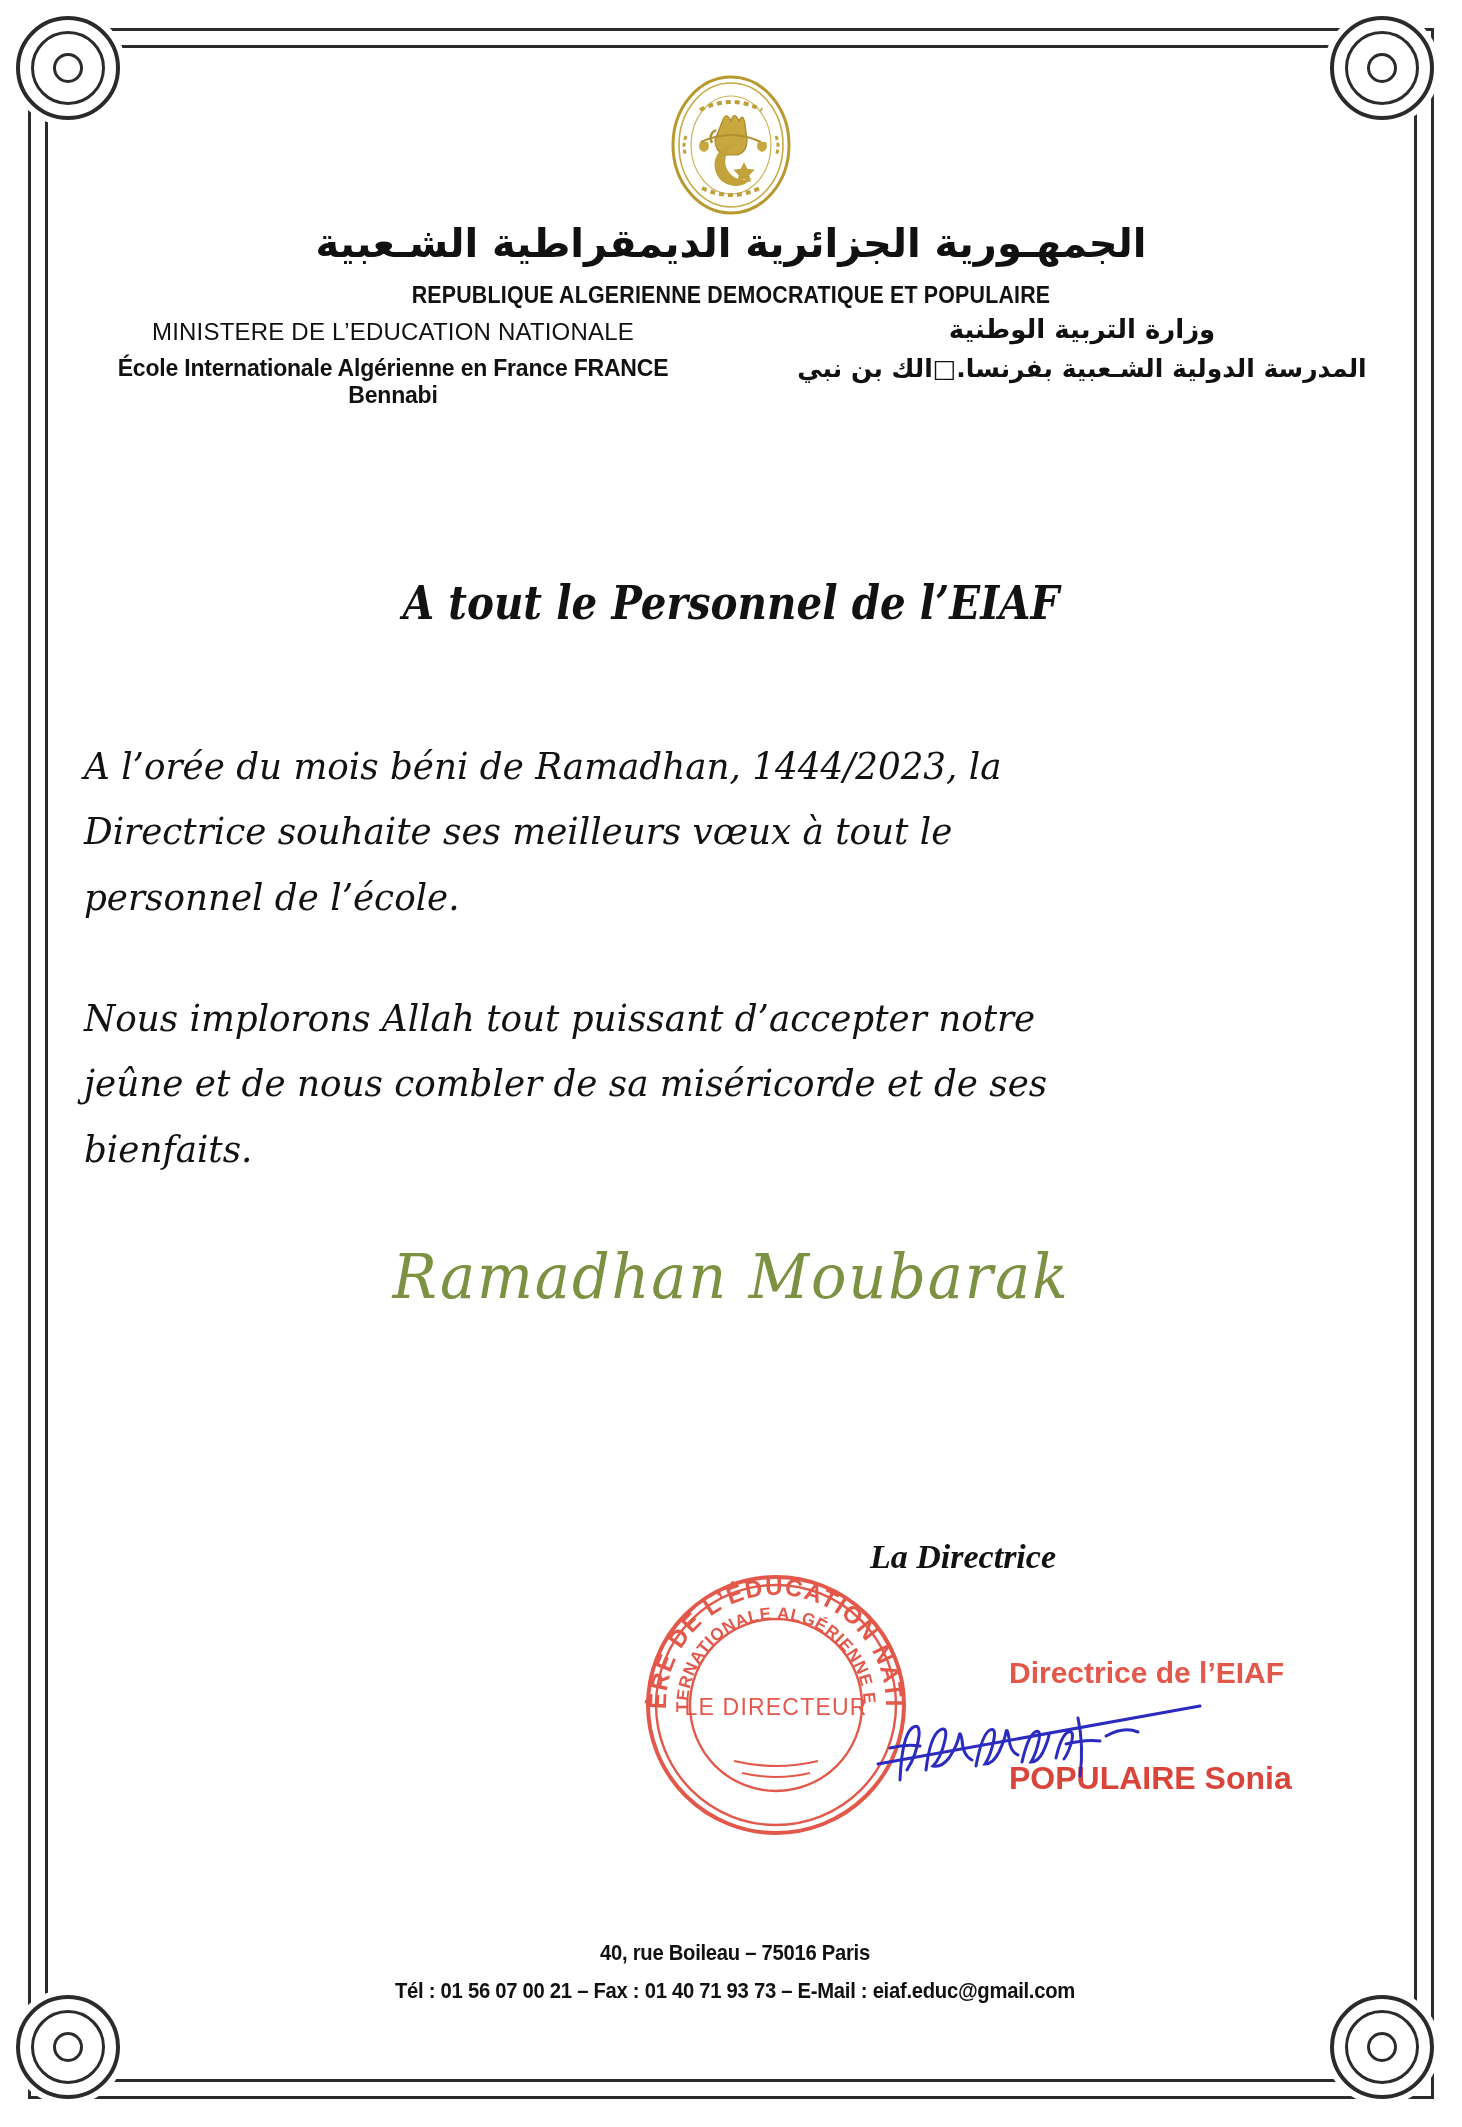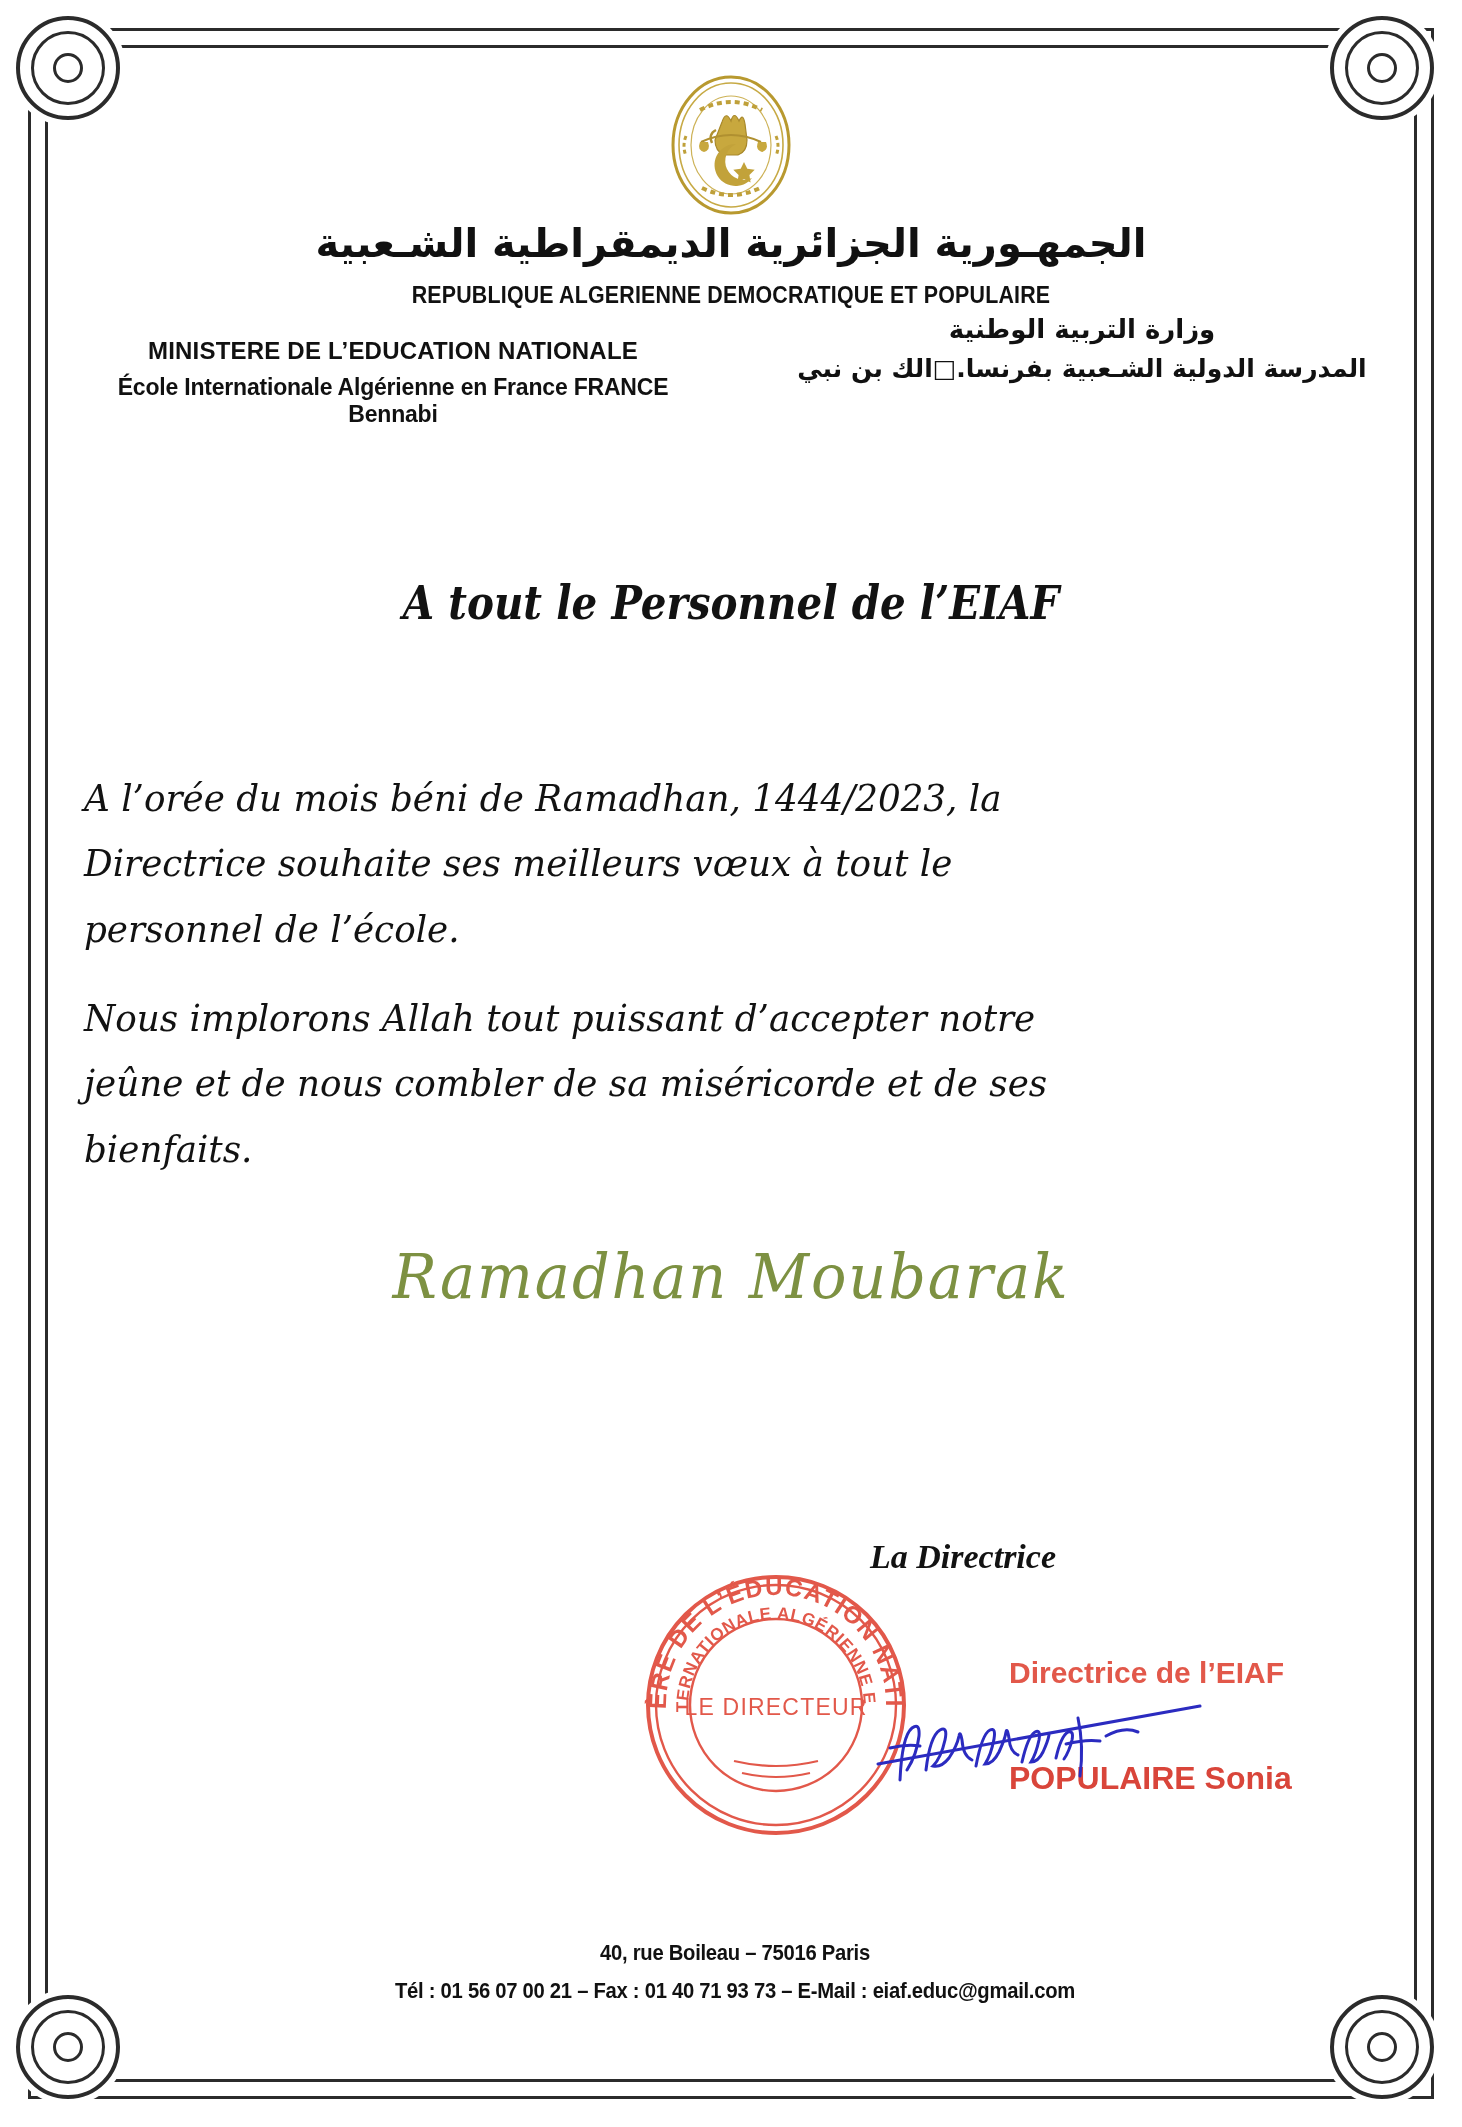--- a/index.html
+++ b/index.html
@@ -116,24 +116,23 @@
 
   .hdr-left {
     position: absolute;
     left: 8px; top: 258px;
     width: 630px;
     text-align: center;
     color: #111;
   }
   .hdr-left .l1 {
     font-family: "Liberation Sans", sans-serif;
-    font-weight: bold;
+    font-weight: normal;
     font-size: 24px;
     letter-spacing: 0.2px;
-    margin-top: 19px;
   }
   .hdr-left .l2 {
     font-family: "Liberation Sans", sans-serif;
     font-weight: bold;
     font-size: 23px;
     margin-top: 9px;
     letter-spacing: -0.2px;
   }
 
   .hdr-right {
@@ -174,21 +173,21 @@
     position: absolute;
     left: 14px;
     width: 1250px;
     color: #121212;
     font-family: "DejaVu Serif", serif;
     font-style: italic;
     font-size: 38px;
     line-height: 1.72;
     text-align: justify;
   }
-  .body-block.p1 { top: 706px; }
+  .body-block.p1 { top: 674px; }
   .body-block.p2 { top: 926px; }
   .body-block > span { display: block; }
   .jline {
     display: flex;
     justify-content: space-between;
     transform: scaleX(0.94);
     transform-origin: left center;
   }
   .jline.last { justify-content: flex-start; }
 

